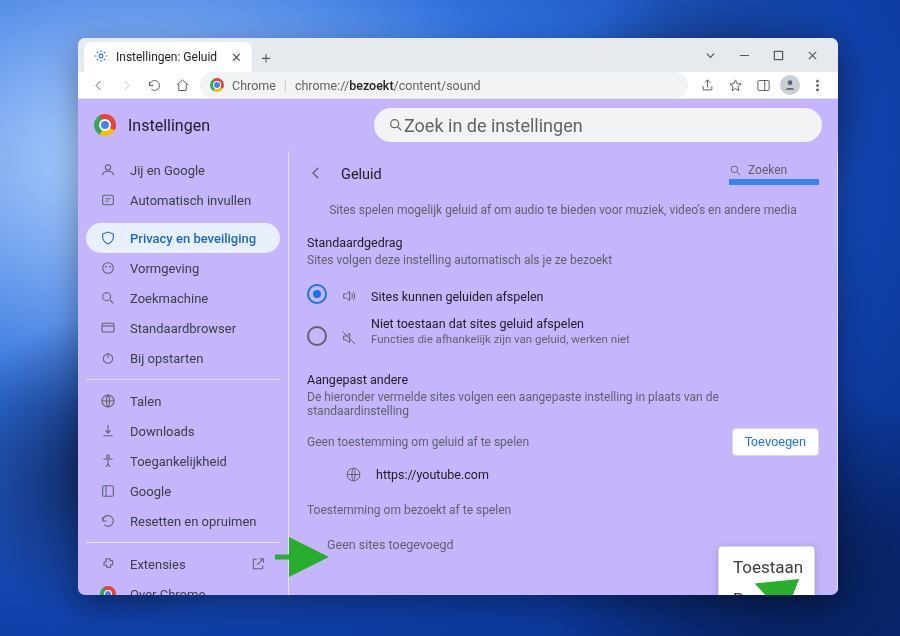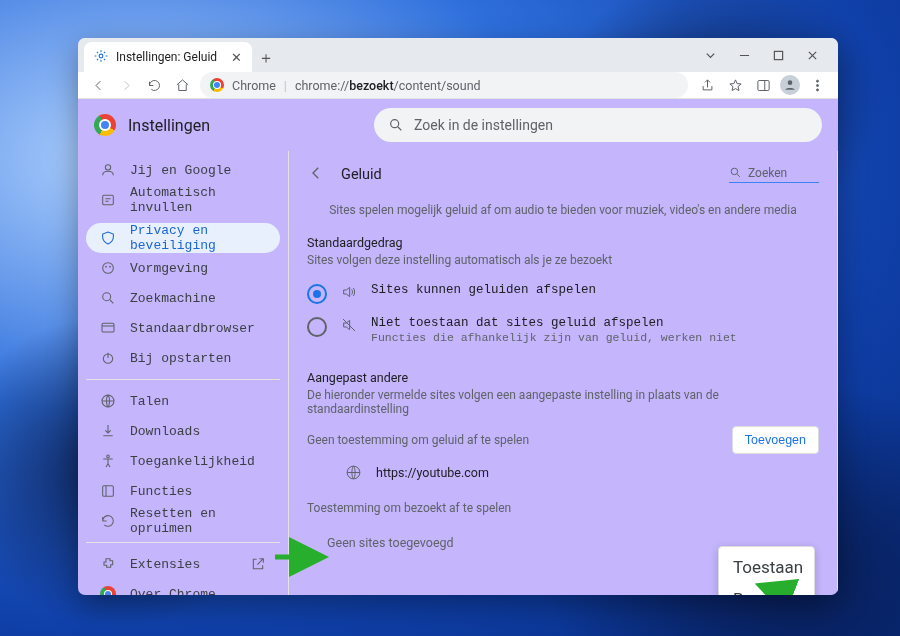--- a/index.html
+++ b/index.html
@@ -30,40 +30,40 @@
 .right-icons{display:flex;align-items:center;gap:6px;}
 .right-icons .ic{width:22px;}
 .avatar{width:20px;height:20px;border-radius:50%;background:#c7cfd8;display:flex;align-items:center;justify-content:center;}
 
 .page{flex:1;display:flex;flex-direction:column;}
 .page-header{height:52px;display:flex;align-items:center;gap:12px;padding:0 16px;}
 .chrome-logo{width:22px;height:22px;border-radius:50%;background:conic-gradient(#ea4335 0 120deg,#fbbc05 120deg 210deg,#34a853 210deg 330deg,#ea4335 330deg 360deg);position:relative;}
 .chrome-logo::after{content:"";position:absolute;inset:5px;border-radius:50%;background:#fff;}
 .chrome-logo::before{content:"";position:absolute;inset:7px;border-radius:50%;background:#4285f4;z-index:1;}
 .page-title{font-size:16px;color:#202124;}
-.searchbox{margin-left:auto;width:420px;height:34px;background:#f1f3f4;border-radius:17px;display:flex;align-items:center;gap:10px;padding:0 14px;color:#5f6368;font-size:14px;}
+.searchbox{margin-left:auto;width:420px;height:34px;background:#f1f3f4;border-radius:17px;display:flex;align-items:center;padding:0 14px;color:#5f6368;font-size:18px;}
 .body{flex:1;display:flex;}
 
-.sidebar{width:210px;padding:4px 8px 0 8px;box-sizing:border-box;font-family:Liberation Mono, monospace;}
+.sidebar{width:210px;padding:4px 8px 0 8px;box-sizing:border-box;}
 .side-item{height:30px;border-radius:15px;display:flex;align-items:center;gap:14px;padding:0 14px;color:#3c4043;font-size:13px;cursor:pointer;}
 .side-item.active{background:#e8f0fe;color:#1967d2;font-weight:500;margin-top:8px;}
 .side-item svg,.side-item .glyph{width:16px;height:16px;flex:0 0 16px;stroke:#5f6368;fill:none;stroke-width:1.6;}
 .side-item.active svg{stroke:#1967d2;}
 .side-divider{height:1px;background:#e3e3e3;margin:6px 0;}
 .side-item .ext{margin-left:auto;}
 
 .main{flex:1;border-left:1px solid #e3e3e3;border-right:1px solid #e3e3e3;padding:6px 18px 10px 18px;box-sizing:border-box;position:relative;color:#3c4043;}
 .main-head{display:flex;align-items:center;height:34px;gap:16px;}
 .main-head .back svg{width:18px;height:18px;stroke:#5f6368;stroke-width:1.8;fill:none;}
 .main-head .title{font-size:14.5px;color:#202124;}
-.main-search{margin-left:auto;display:flex;align-items:center;gap:6px;border-bottom:1px solid #3b82f6;width:90px;color:#5f6368;font-size:12px;padding-bottom:2px;}
+.main-search{margin-left:auto;display:flex;align-items:center;gap:6px;border-bottom:6px solid #3b82f6;width:90px;color:#5f6368;font-size:12px;padding-bottom:2px;}
 .intro{font-size:12px;color:#5f6368;margin:12px 0 18px 0;text-align:center;}
 .sect-t{font-size:12.5px;color:#202124;margin-bottom:3px;}
 .sect-d{font-size:12px;color:#5f6368;margin-bottom:10px;}
-.radio-row{display:flex;align-items:flex-start;gap:14px;padding:6px 0;font-family:Liberation Mono, monospace;}
+.radio-row{display:flex;align-items:flex-end;gap:14px;padding:6px 0;}
 .radio{width:16px;height:16px;border:2px solid #5f6368;border-radius:50%;flex:0 0 16px;margin-top:1px;display:flex;align-items:center;justify-content:center;}
 .radio.sel{border-color:#1a73e8;}
 .radio.sel::after{content:"";width:8px;height:8px;border-radius:50%;background:#1a73e8;}
 .ricon{width:16px;height:16px;flex:0 0 16px;display:flex;align-items:center;justify-content:center;color:#5f6368;margin-top:1px;}
 .rlabel{font-size:12.5px;color:#202124;}
 .rsub{font-size:11.5px;color:#5f6368;margin-top:1px;}
 .section{margin-top:20px;}
 .add-row{display:flex;align-items:center;justify-content:space-between;margin-top:6px;}
 .add-btn{border:1px solid #dadce0;border-radius:4px;padding:6px 12px;color:#1a73e8;font-size:12.5px;background:#fff;font-weight:500;margin-left:27px;}
 .site-row{display:flex;align-items:center;gap:14px;padding:10px 0 0 38px;font-size:12.5px;color:#202124;}
@@ -265,21 +265,21 @@
               <circle cx="12" cy="5" r="2"></circle>
               <path d="M5 9h14M12 9v7M9 21l3-5 3 5"></path>
             </svg>
             <span>Toegankelijkheid</span>
           </div>
         <div class="side-item">
             <svg viewBox="0 0 24 24">
               <rect x="4" y="4" width="16" height="16" rx="2"></rect>
               <line x1="9" y1="4" x2="9" y2="20"></line>
             </svg>
-            <span>Functies</span>
+            <span>Google</span>
           </div>
         <div class="side-item">
             <svg viewBox="0 0 24 24">
               <path d="M4 12a8 8 0 1 1 2.5 5.8M4 12V6M4 12h6"></path>
             </svg>
             <span>Resetten en opruimen</span>
           </div>
         <div class="side-divider"></div>
         <div class="side-item">
             <svg viewBox="0 0 24 24">

